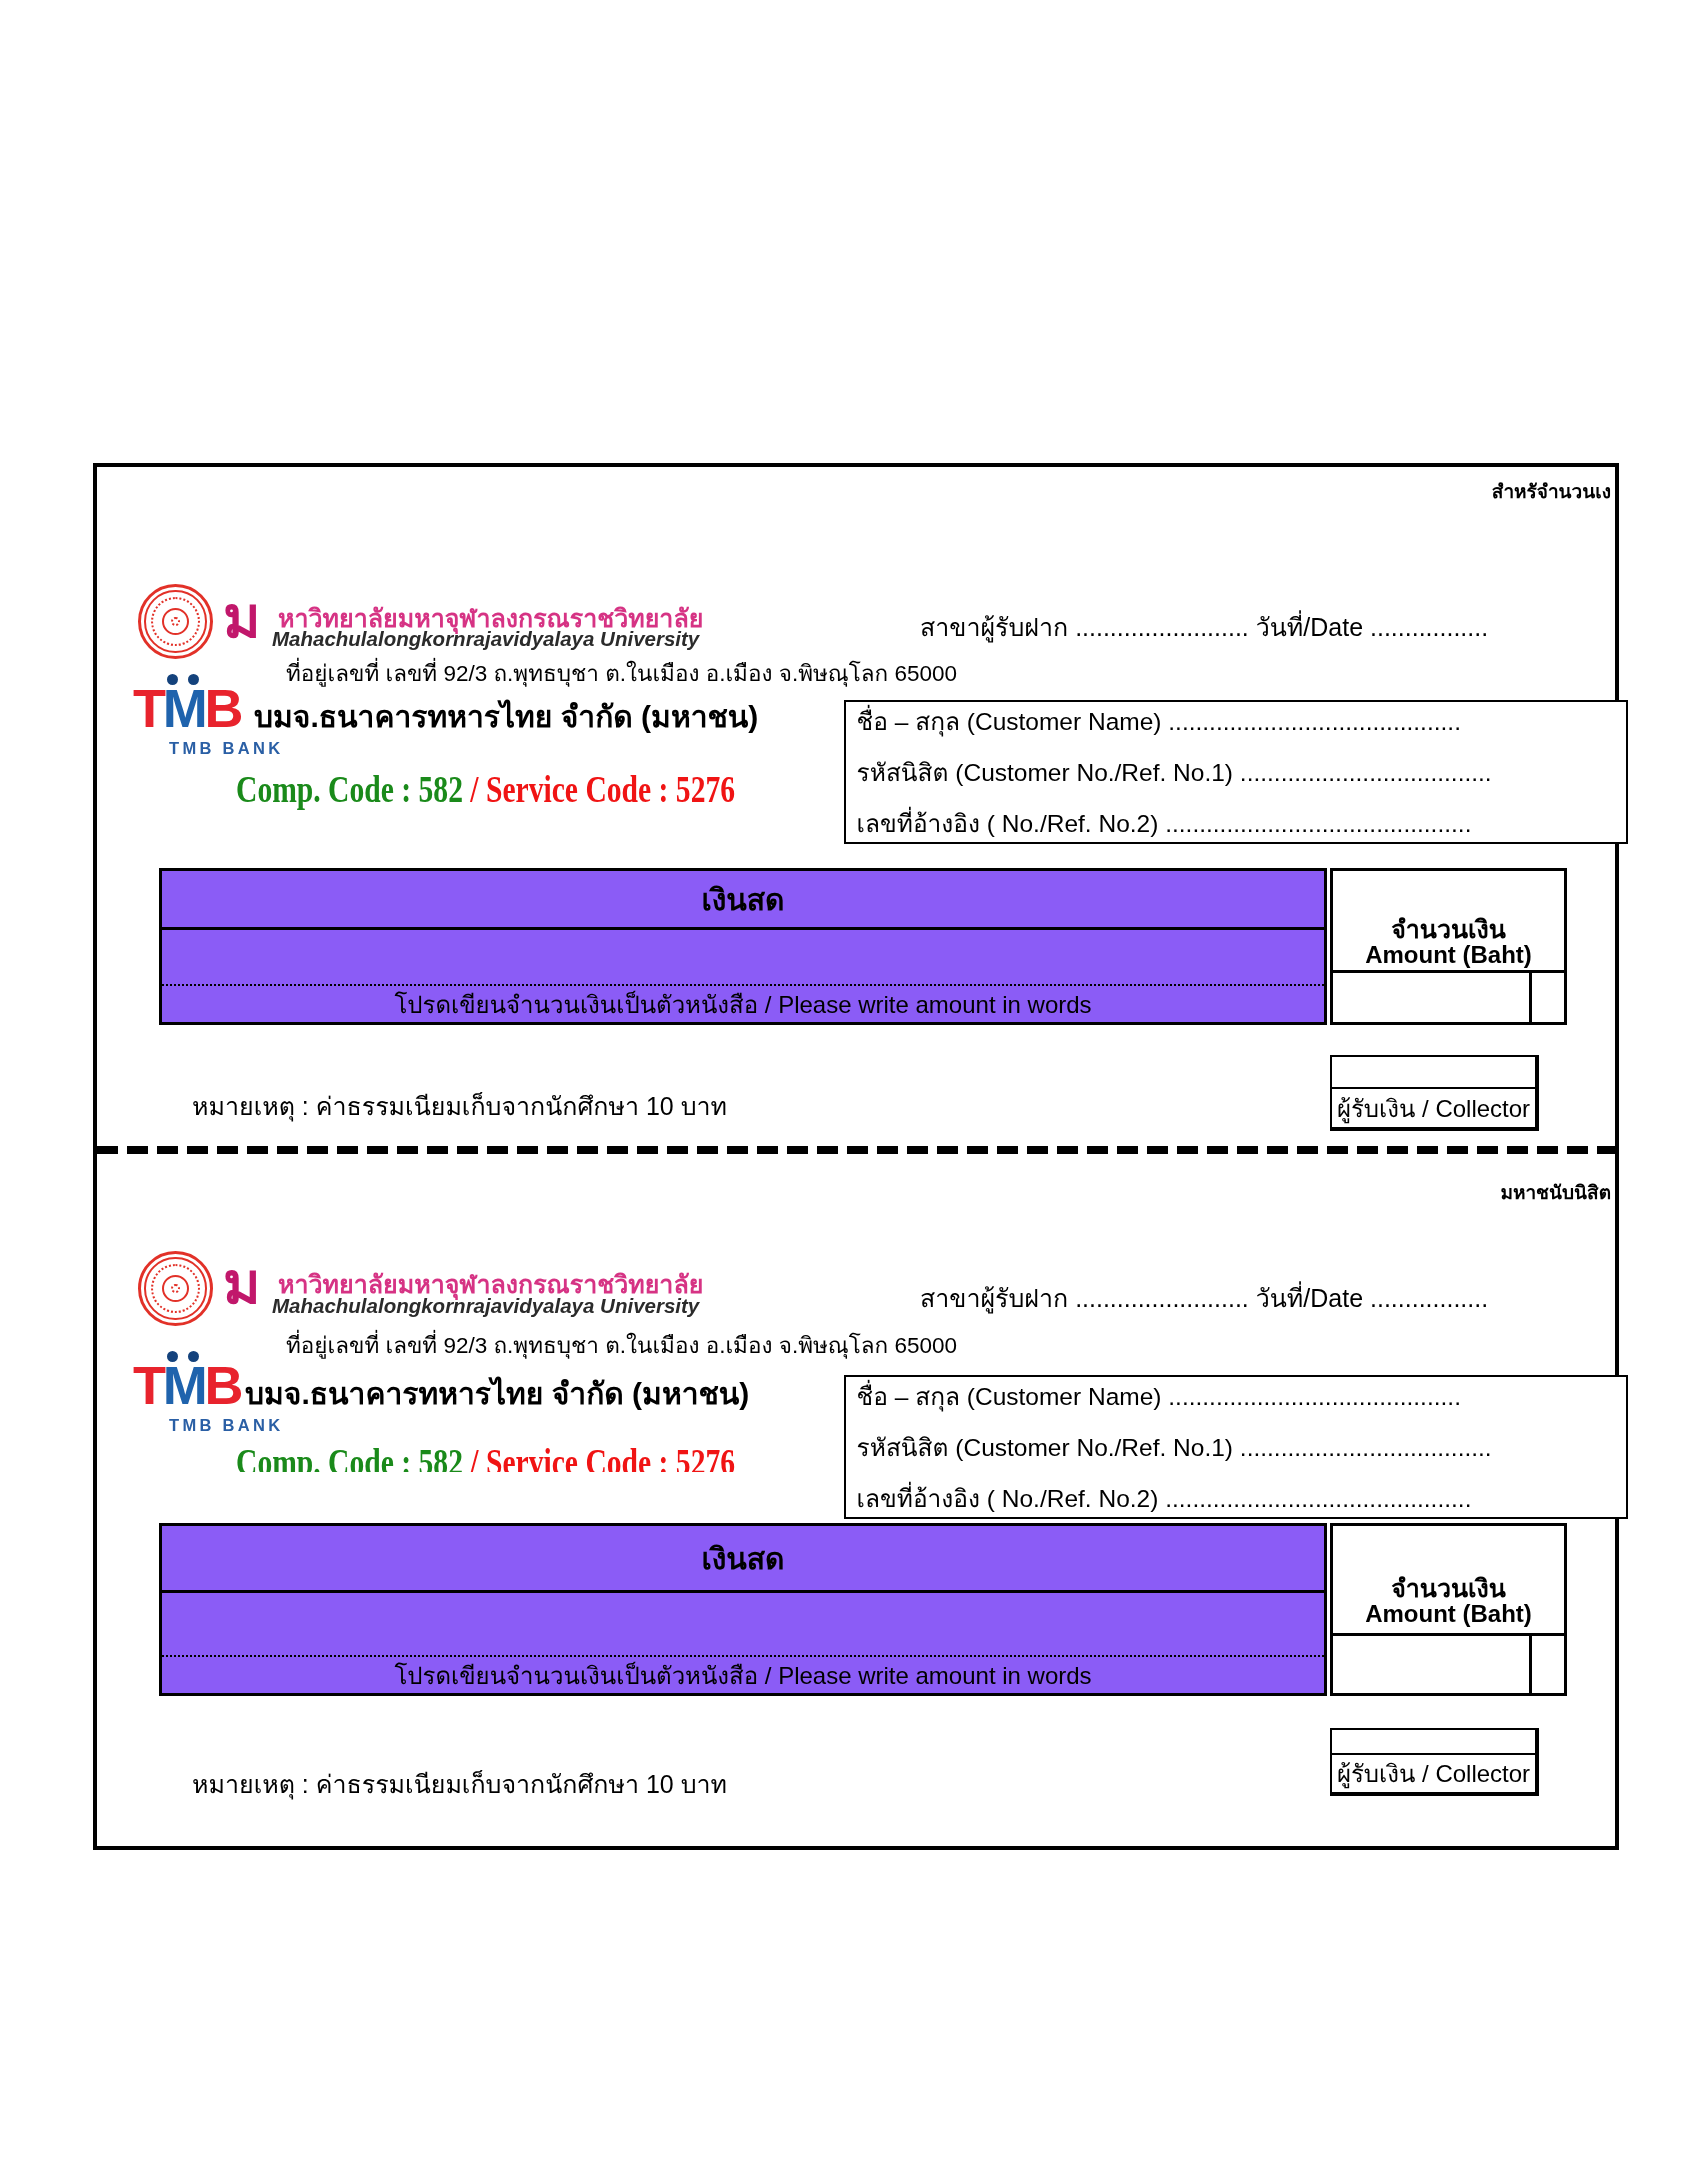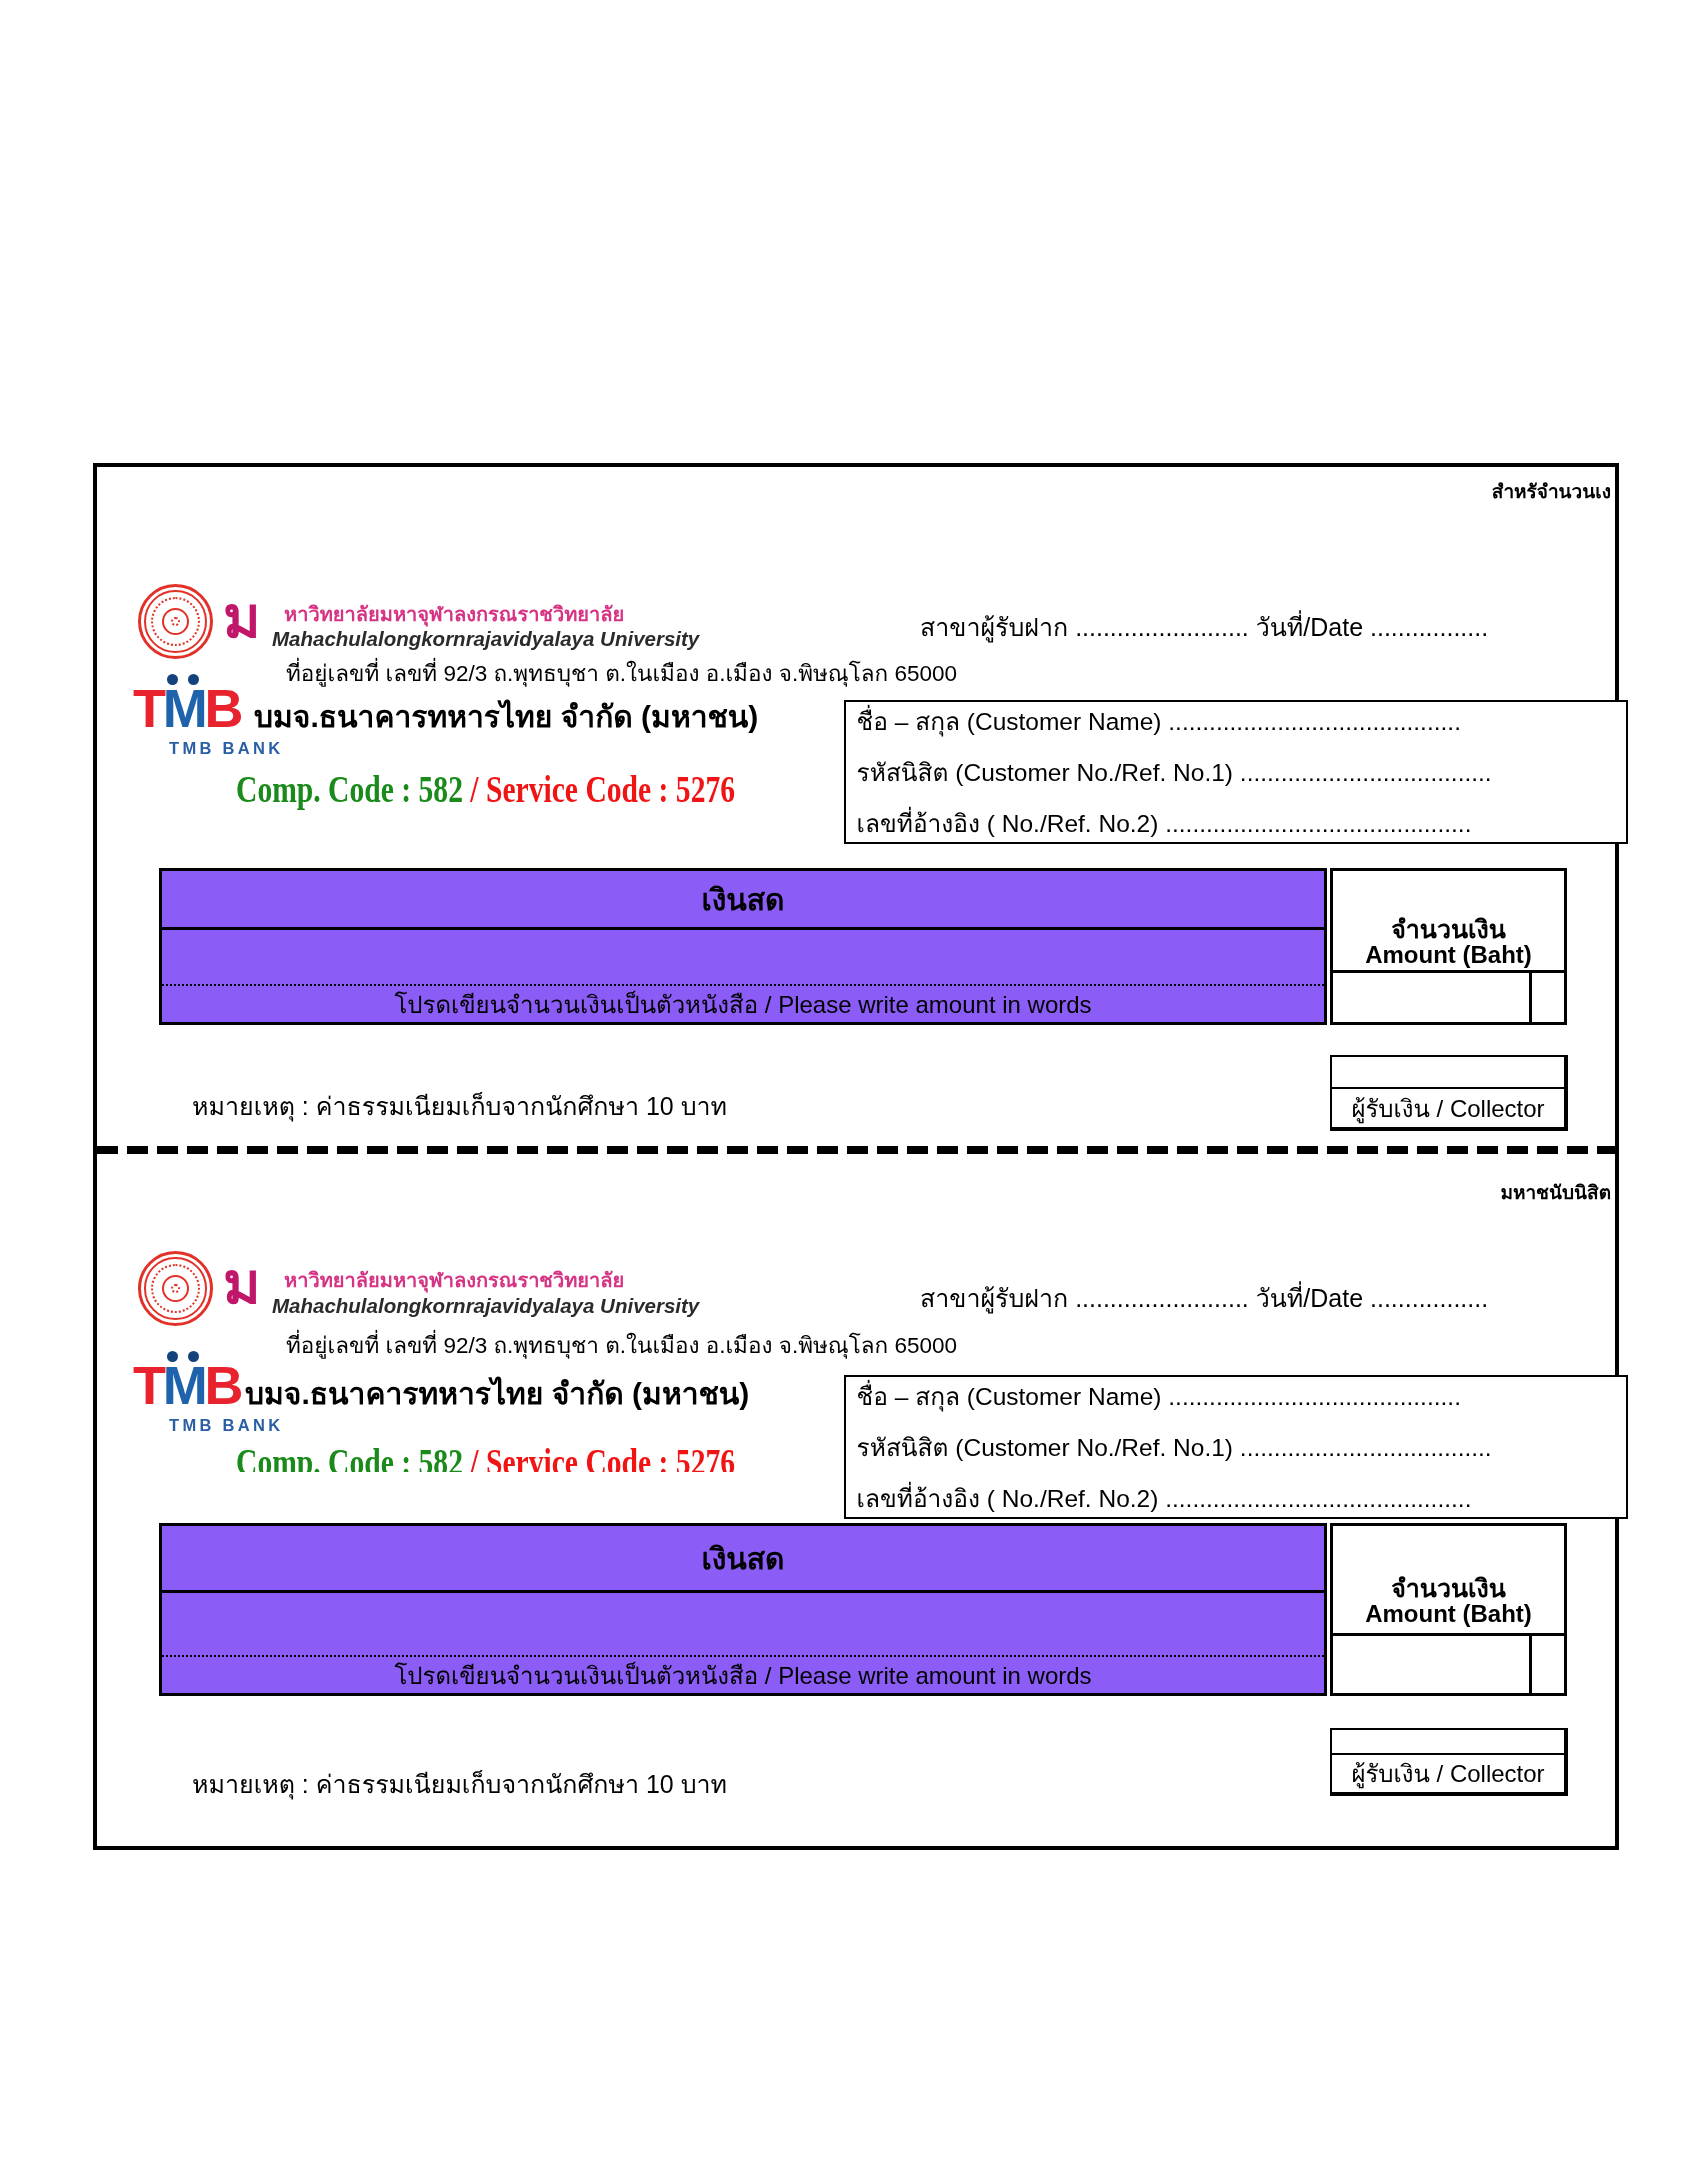--- a/index.html
+++ b/index.html
@@ -24,21 +24,21 @@
         border:3.3px solid var(--color-seal_red,#e23128);}
   .seal::before{content:"";position:absolute;inset:3.3px;border:2px solid var(--color-seal_red,#e23128);border-radius:50%;}
   .seal::after{content:"";position:absolute;inset:10px;border:2.6px dotted var(--color-seal_red,#e23128);border-radius:50%;}
   .seal-core{position:absolute;inset:21px;border:2.6px solid var(--color-seal_red,#e23128);border-radius:50%;}
   .seal-core::after{content:"";position:absolute;inset:6.6px;border:2px dotted var(--color-seal_red,#e23128);border-radius:50%;}
   .slip--student .seal{top:101px;}
 
   .uni-glyph{left:130px;top:126px;font-size:57px;line-height:57px;font-weight:bold;
              color:var(--color-logo_pink,#c1176b);}
   .slip--student .uni-glyph{top:105px;}
-  .uni-thai{left:191px;top:135px;font-size:20px;font-weight:bold;color:var(--color-uni_pink,#d63384);white-space:nowrap;}
+  .uni-thai{left:185px;top:135px;font-size:25px;font-weight:bold;color:var(--color-uni_pink,#d63384);white-space:nowrap;}
   .slip--student .uni-thai{top:114px;}
   .uni-eng{left:179px;top:164px;font-size:20.5px;font-style:italic;font-weight:bold;color:#2b2b2b;white-space:nowrap;}
   .slip--student .uni-eng{top:144px;}
 
   .branch-line{left:827px;top:144px;font-size:25px;white-space:nowrap;}
   .slip--student .branch-line{top:128px;}
 
   .address-line{left:193px;top:192px;width:688px;font-size:22.5px;white-space:nowrap;overflow:hidden;}
   .slip--student .address-line{top:177px;}
 
@@ -82,21 +82,21 @@
   .amount-box{left:1237px;top:405px;width:237px;height:157px;border:3.3px solid #000;
               display:flex;flex-direction:column;background:#fff;}
   .slip--student .amount-box{top:373px;height:173px;}
   .amount-header{height:56px;border-bottom:3.3px solid #000;display:flex;flex-direction:column;align-items:center;justify-content:center;
                  flex:0 0 auto;font-weight:bold;line-height:26.5px;margin-top:43px;}
   .slip--student .amount-header{height:64px;}
   .amount-header .th{font-size:25px;} .amount-header .en{font-size:24px;}
   .amount-body{flex:1 1 auto;position:relative;}
   .satang-divider{position:absolute;top:0;bottom:0;left:196px;width:2.6px;background:#000;}
 
-  .collector-box{left:1237px;top:592px;width:238px;height:76px;border:2px solid #000;
+  .collector-box{left:1237px;top:592px;width:209px;height:76px;border:2px solid #000;
                  border-right-width:4px;border-bottom-width:4.6px;display:flex;flex-direction:column;background:#fff;}
   .slip--student .collector-box{top:578px;height:68px;}
   .collector-space{flex:1 1 auto;border-bottom:2.6px solid #000;}
   .collector-label{flex:0 0 auto;height:38px;display:flex;align-items:center;justify-content:center;
                    font-size:24px;white-space:nowrap;}
   .slip--student .collector-label{height:37px;}
 
   .note-line{left:99px;top:623px;font-size:25px;white-space:nowrap;}
   .slip--student .note-line{top:614px;}
 

